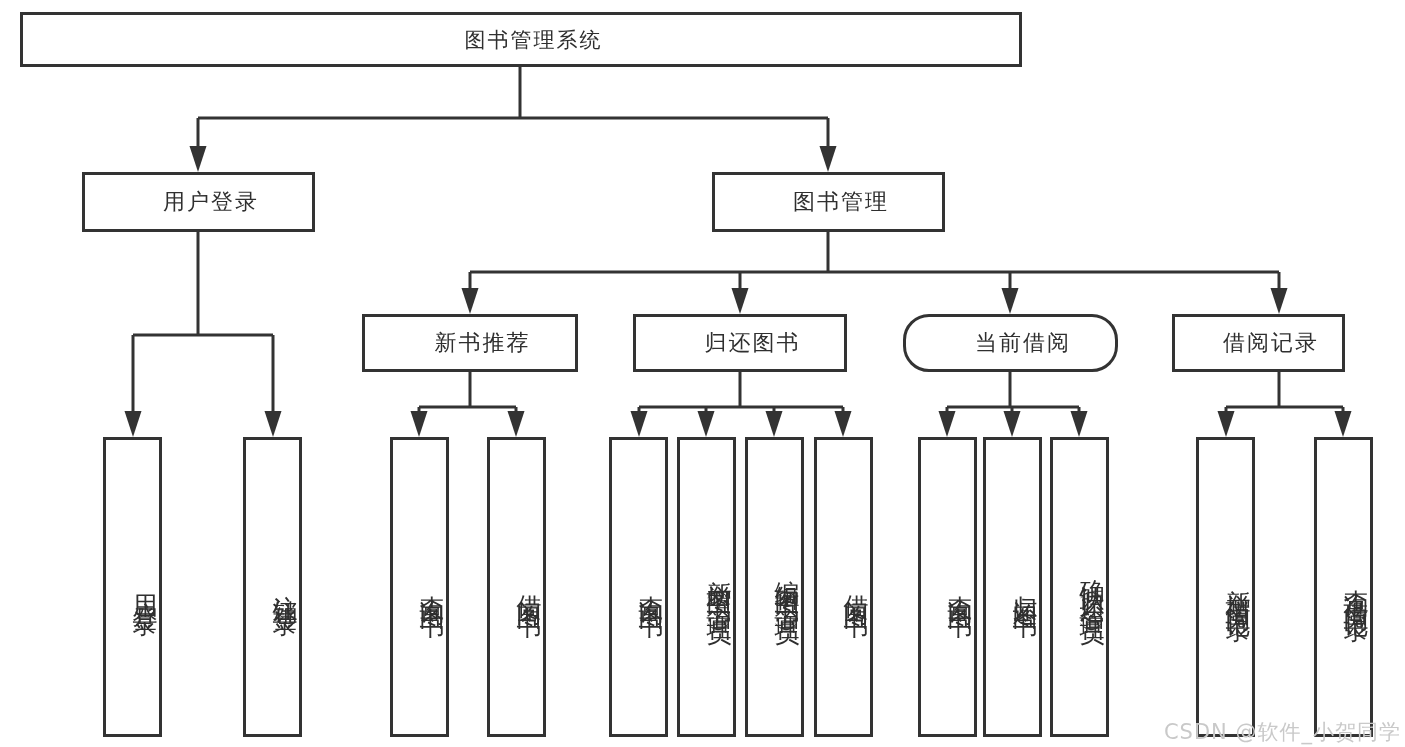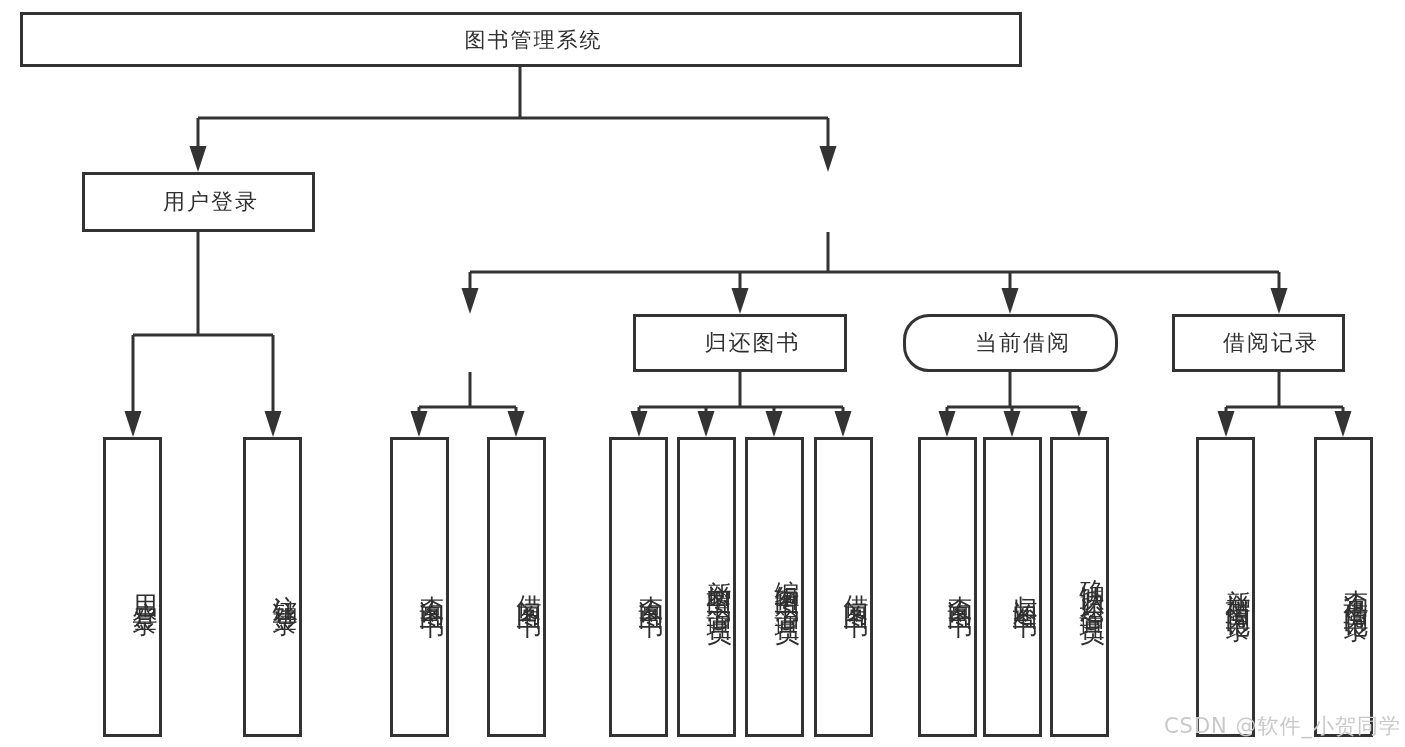--- a/index.html
+++ b/index.html
@@ -55,21 +55,21 @@
     line-height: 1;
   }
   .node-leaf .vtext {
     writing-mode: vertical-rl;
     text-orientation: mixed;
     white-space: nowrap;
   }
   .watermark {
     position: absolute;
     right: 4px;
-    bottom: 7px;
+    bottom: 1px;
     font-size: 21px;
     color: #c9c9c9;
     letter-spacing: 1px;
     z-index: 10;
   }
 </style>
 </head>
 <body>
 
 <div class="canvas">
@@ -143,21 +143,27 @@
     </g>
   </svg>
 
   <div class="node node-root">
     <span>图书管理系统</span>
   </div>
 
   <div class="node node-l2" style="left:82px;">
     <span>用户登录</span>
   </div>
-
+  <div class="node node-l2" style="left:712px;">
+    <span>图书管理</span>
+  </div>
+
+  <div class="node node-l3" style="left:362px;width:216px;">
+    <span>新书推荐</span>
+  </div>
   <div class="node node-l3" style="left:633px;width:214px;">
     <span>归还图书</span>
   </div>
   <div class="node node-l3" style="left:903px;width:215px;border-radius:26px;">
     <span>当前借阅</span>
   </div>
   <div class="node node-l3" style="left:1172px;width:173px;">
     <span>借阅记录</span>
   </div>
 

